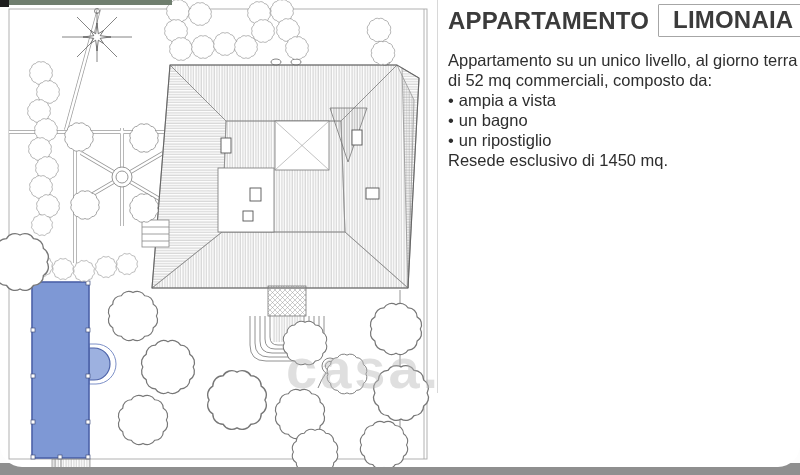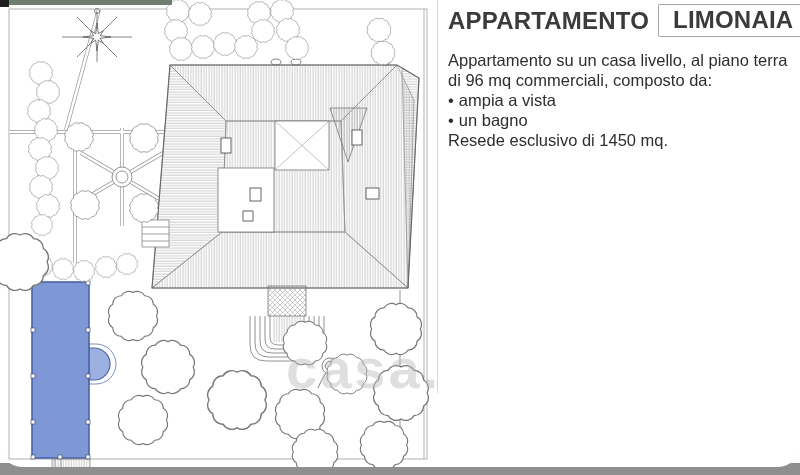--- a/index.html
+++ b/index.html
@@ -226,25 +226,28 @@
   <div class="top-bar-dark"></div>
 
   <div class="watermark">casa.it</div>
 
   <div class="info-panel">
     <div class="title-row">
       <span>APPARTAMENTO</span>
       <span class="title-box">LIMONAIA</span>
     </div>
     <div class="body-text">
-      <div class="line">Appartamento su un casa livello, al piano terra</div>
-      <div class="line">di 96 mq commerciali, composto da:</div>
+      <div class="line">Appartamento su un unico livello, al giorno terra</div>
+      <div class="line">di 52 mq commerciali, composto da:</div>
       <div class="feature">
         <span class="bullet">•</span><span>ampia a vista</span>
       </div>
       <div class="feature">
         <span class="bullet">•</span><span>un bagno</span>
       </div>
+      <div class="feature">
+        <span class="bullet">•</span><span>un ripostiglio</span>
+      </div>
       <div class="line">Resede esclusivo di 1450 mq.</div>
     </div>
   </div>
 
 </div>
 
 </body></html>

